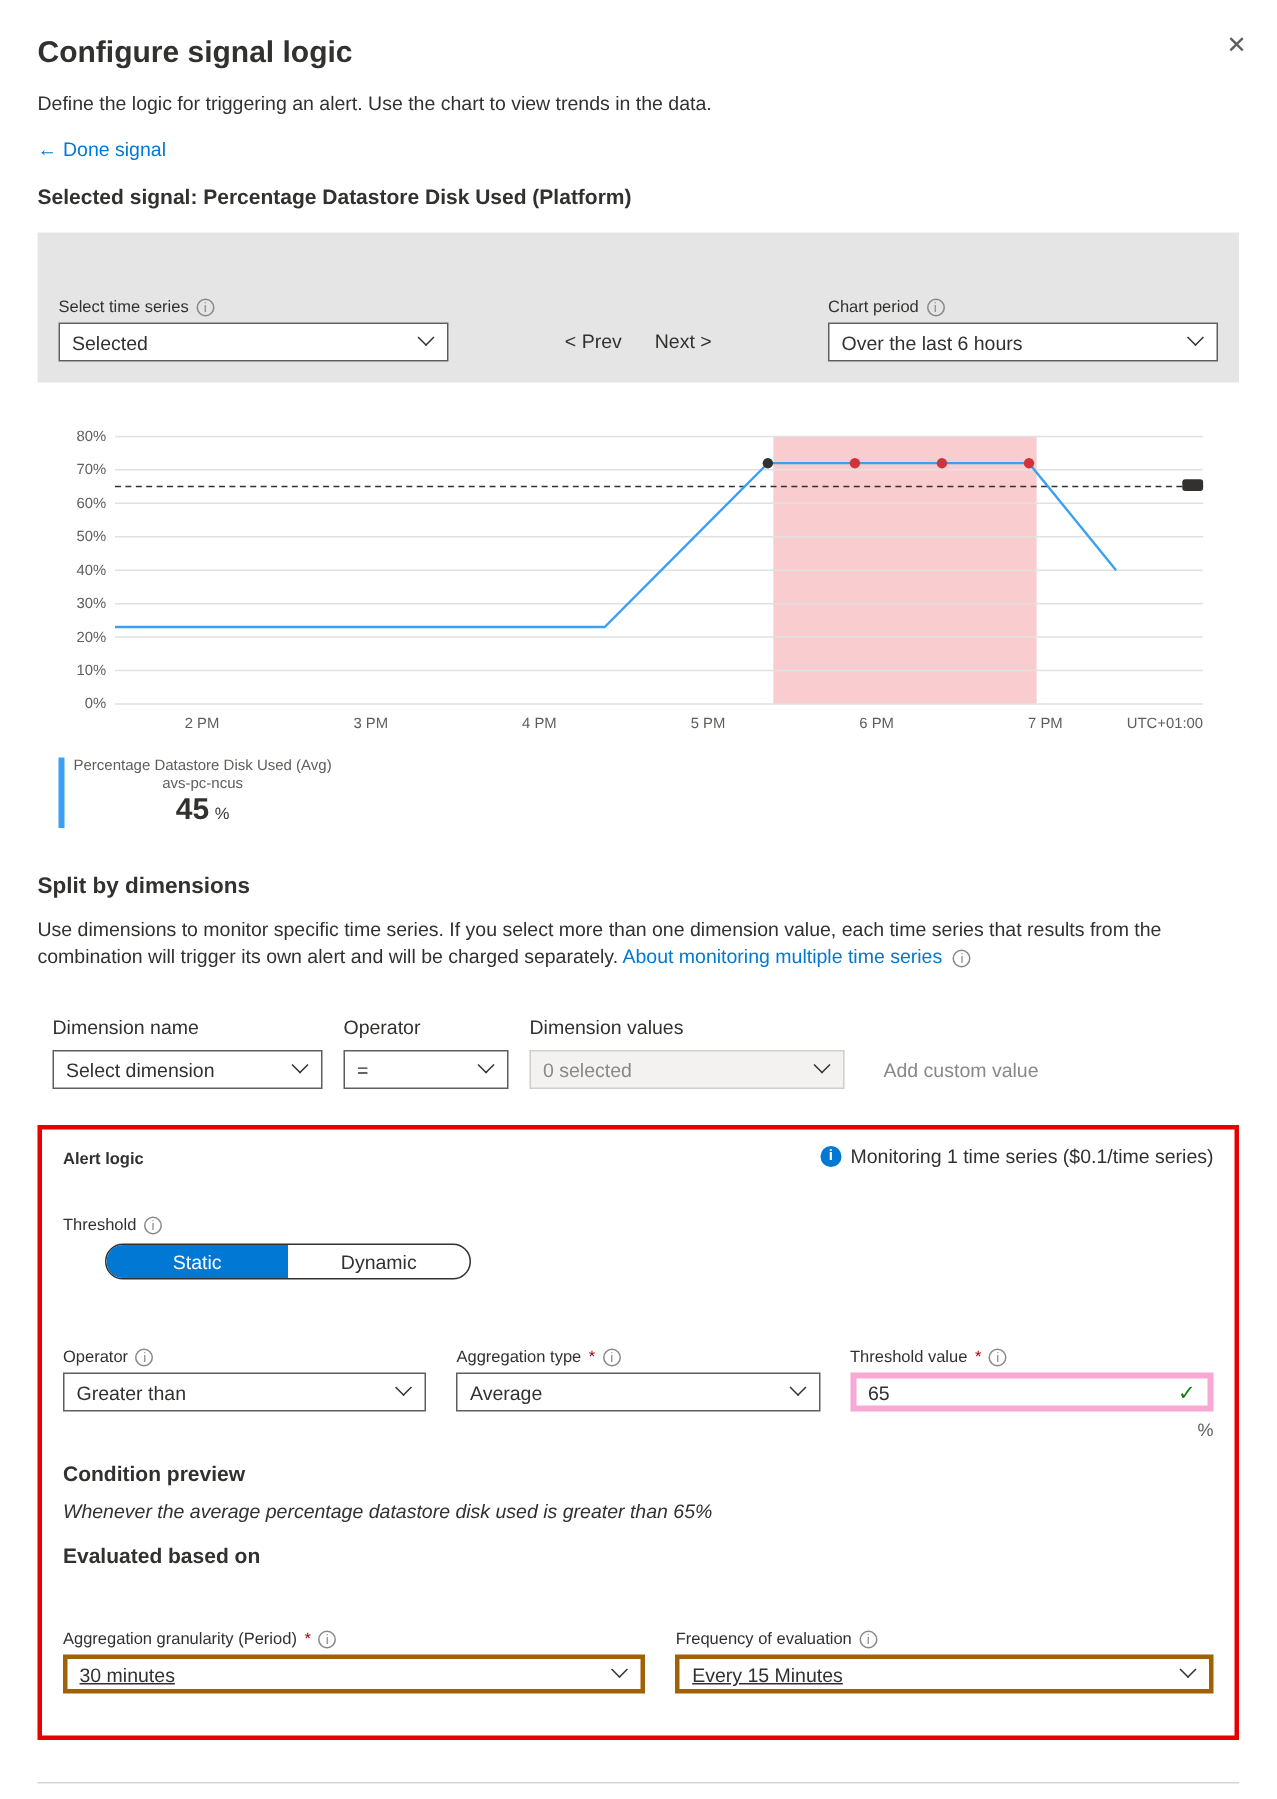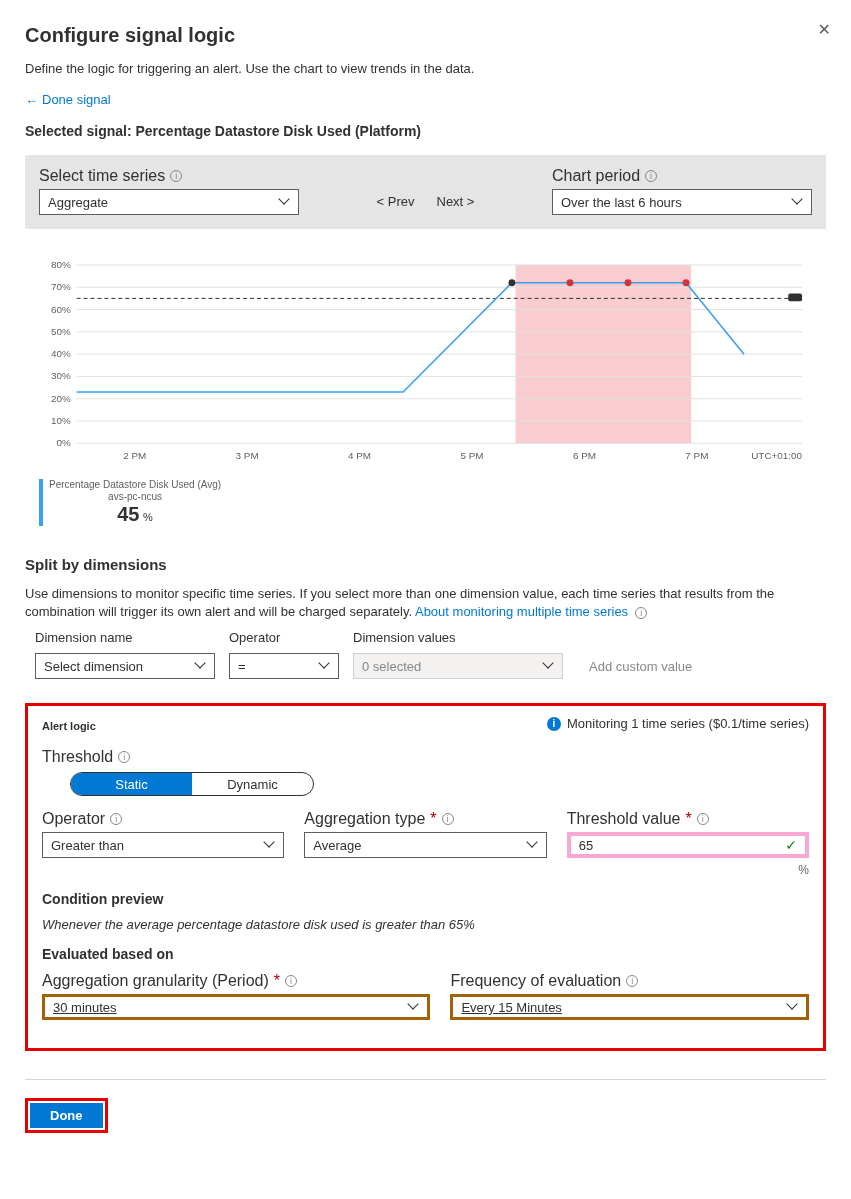--- a/index.html
+++ b/index.html
@@ -20,21 +20,21 @@
 .grey-bar {
   background: #e5e5e5;
   padding: 12px 14px 14px 14px;
   display: flex;
   align-items: flex-end;
   gap: 20px;
 }
 .grey-section-left { display: flex; flex-direction: column; gap: 4px; }
 .grey-section-mid { flex: 1; display: flex; justify-content: center; gap: 22px; font-size: 13px; padding-bottom: 6px; }
 .grey-section-right { display: flex; flex-direction: column; gap: 4px; }
-.label-row { font-size: 16px; color: #323130; display: flex; align-items: center; gap: 5px; }
+.label-row { font-size: 11px; color: #323130; display: flex; align-items: center; gap: 5px; margin-top: 32px; }
 .info-icon {
   display: inline-block; width: 12px; height: 12px; border: 1px solid #888; border-radius: 50%;
   font-size: 9px; line-height: 10px; text-align: center; color: #888;
 }
 .info-icon::before { content: "i"; }
 
 .select-box {
   background: #fff; border: 1px solid #605e5c; height: 26px;
   display: flex; align-items: center; justify-content: space-between;
   padding: 0 8px; font-size: 13px; cursor: pointer;
@@ -48,21 +48,21 @@
 
 .chart-wrap { margin-top: 30px; padding: 0 14px; }
 .chart-svg { display: block; width: 100%; }
 .chart-legend { margin-top: 12px; display: flex; text-align: center; }
 .legend-bar { width: 4px; background: #3aa0f3; margin-right: 6px; align-self: stretch; }
 .legend-text { font-size: 10px; color: #605e5c; line-height: 1.2; }
 .legend-big { font-size: 20px; font-weight: 600; color: #323130; }
 .legend-pct { font-size: 11px; }
 
 .section-h { font-size: 15px; font-weight: 600; margin-top: 30px; margin-bottom: 12px; }
-.para { font-size: 13px; color: #323130; line-height: 1.4; margin-bottom: 9px; }
+.para { font-size: 13px; color: #323130; line-height: 1.4; margin-bottom: 30px; }
 .link { color: #0078d4; cursor: pointer; }
 
 .dim-header { display: flex; gap: 14px; font-size: 13px; font-weight: 400; color: #323130; margin-bottom: 8px; margin-left: 10px;}
 .dim-row { display: flex; gap: 14px; align-items: center; margin-left: 10px;}
 .dim-sel-name { width: 180px; }
 .dim-sel-op { width: 110px; }
 .dim-sel-vals { width: 210px; }
 .placeholder-input { background: #f3f2f1; border: 1px solid #cfcfcf; color: #888; }
 .addcustom { color: #888; font-size: 13px; padding-left: 12px; }
 
@@ -118,21 +118,21 @@
 
   <p class="selected-signal">Selected signal: Percentage Datastore Disk Used (Platform)</p>
 
   <div class="grey-bar">
     <div class="grey-section-left">
       <div class="label-row">
         <span>Select time series</span>
         <span class="info-icon"></span>
       </div>
       <div class="select-box" style="width:260px">
-        <span>Aggregate</span>
+        <span>Selected</span>
         <span class="chevron"></span>
       </div>
     </div>
     <div class="grey-section-mid">
       <span>&lt; Prev</span>
       <span>Next &gt;</span>
     </div>
     <div class="grey-section-right">
       <div class="label-row">
         <span>Chart period</span>

